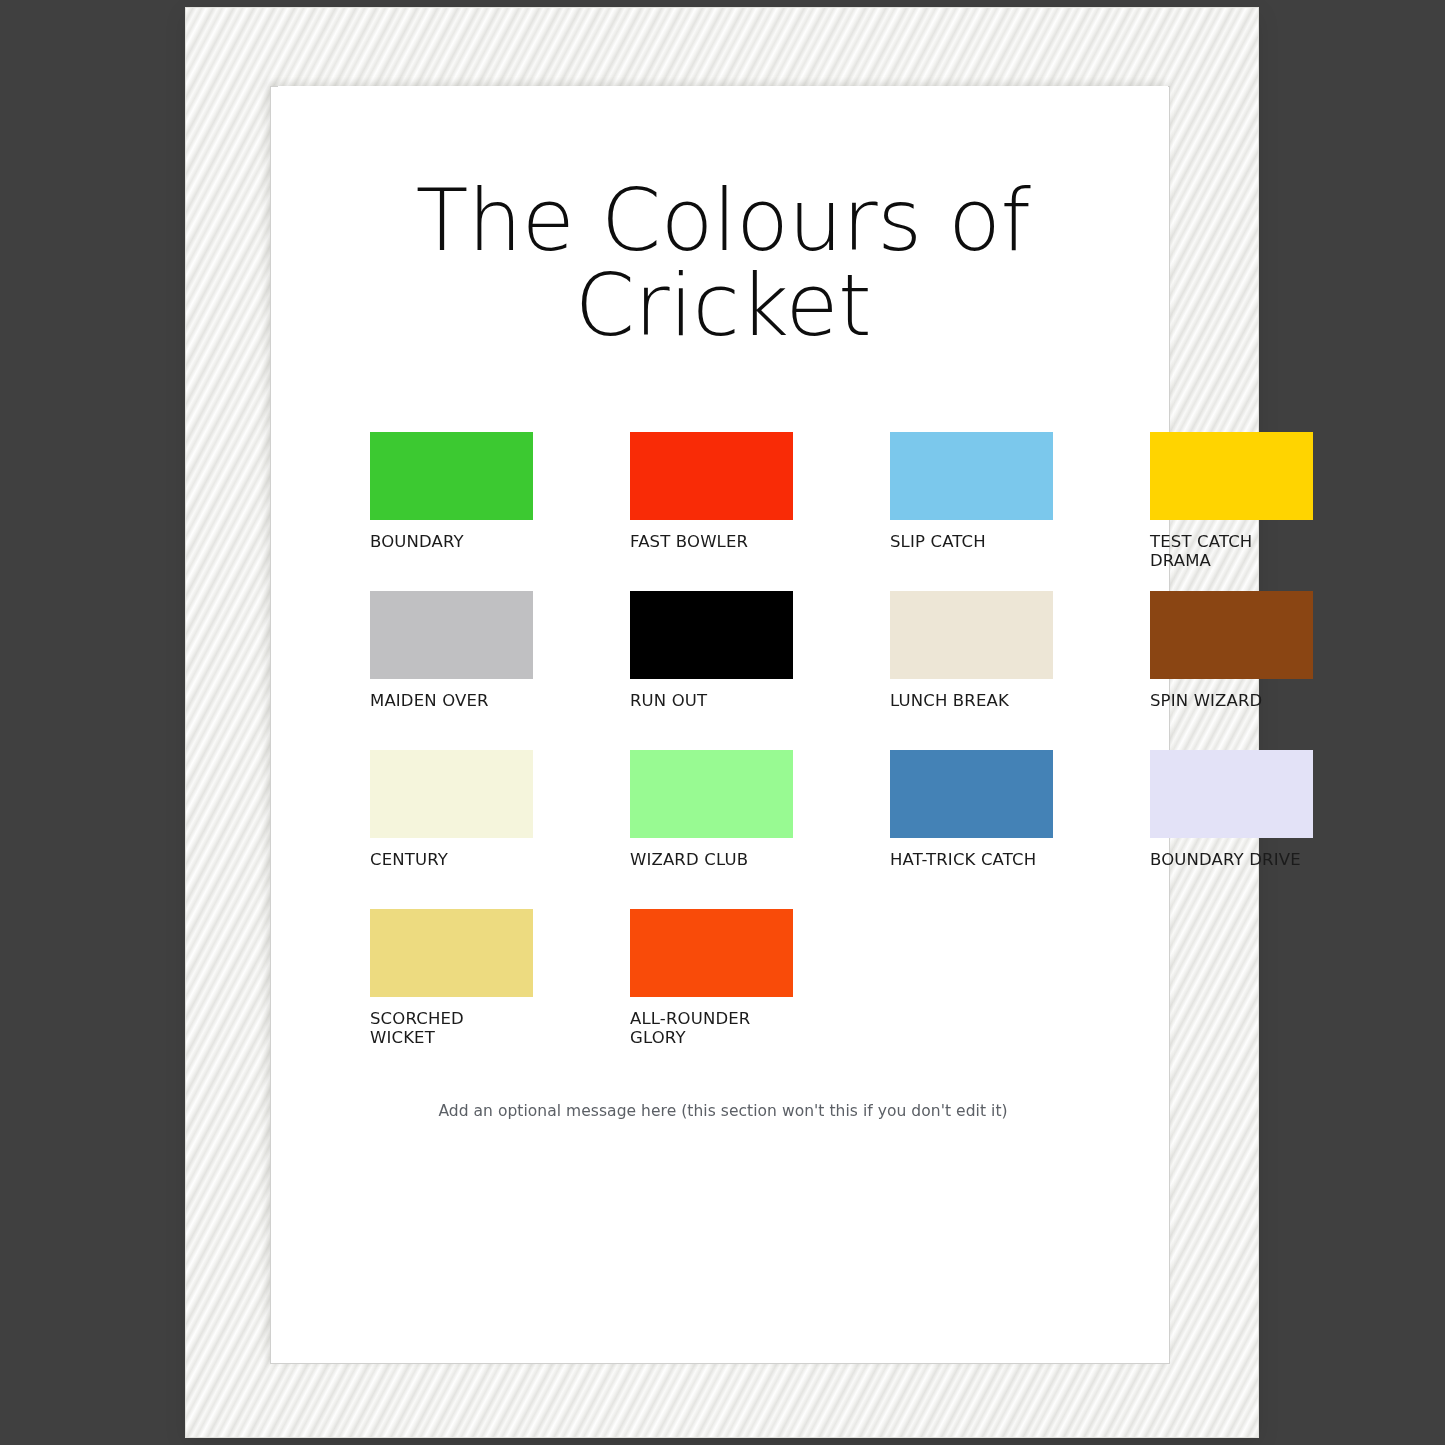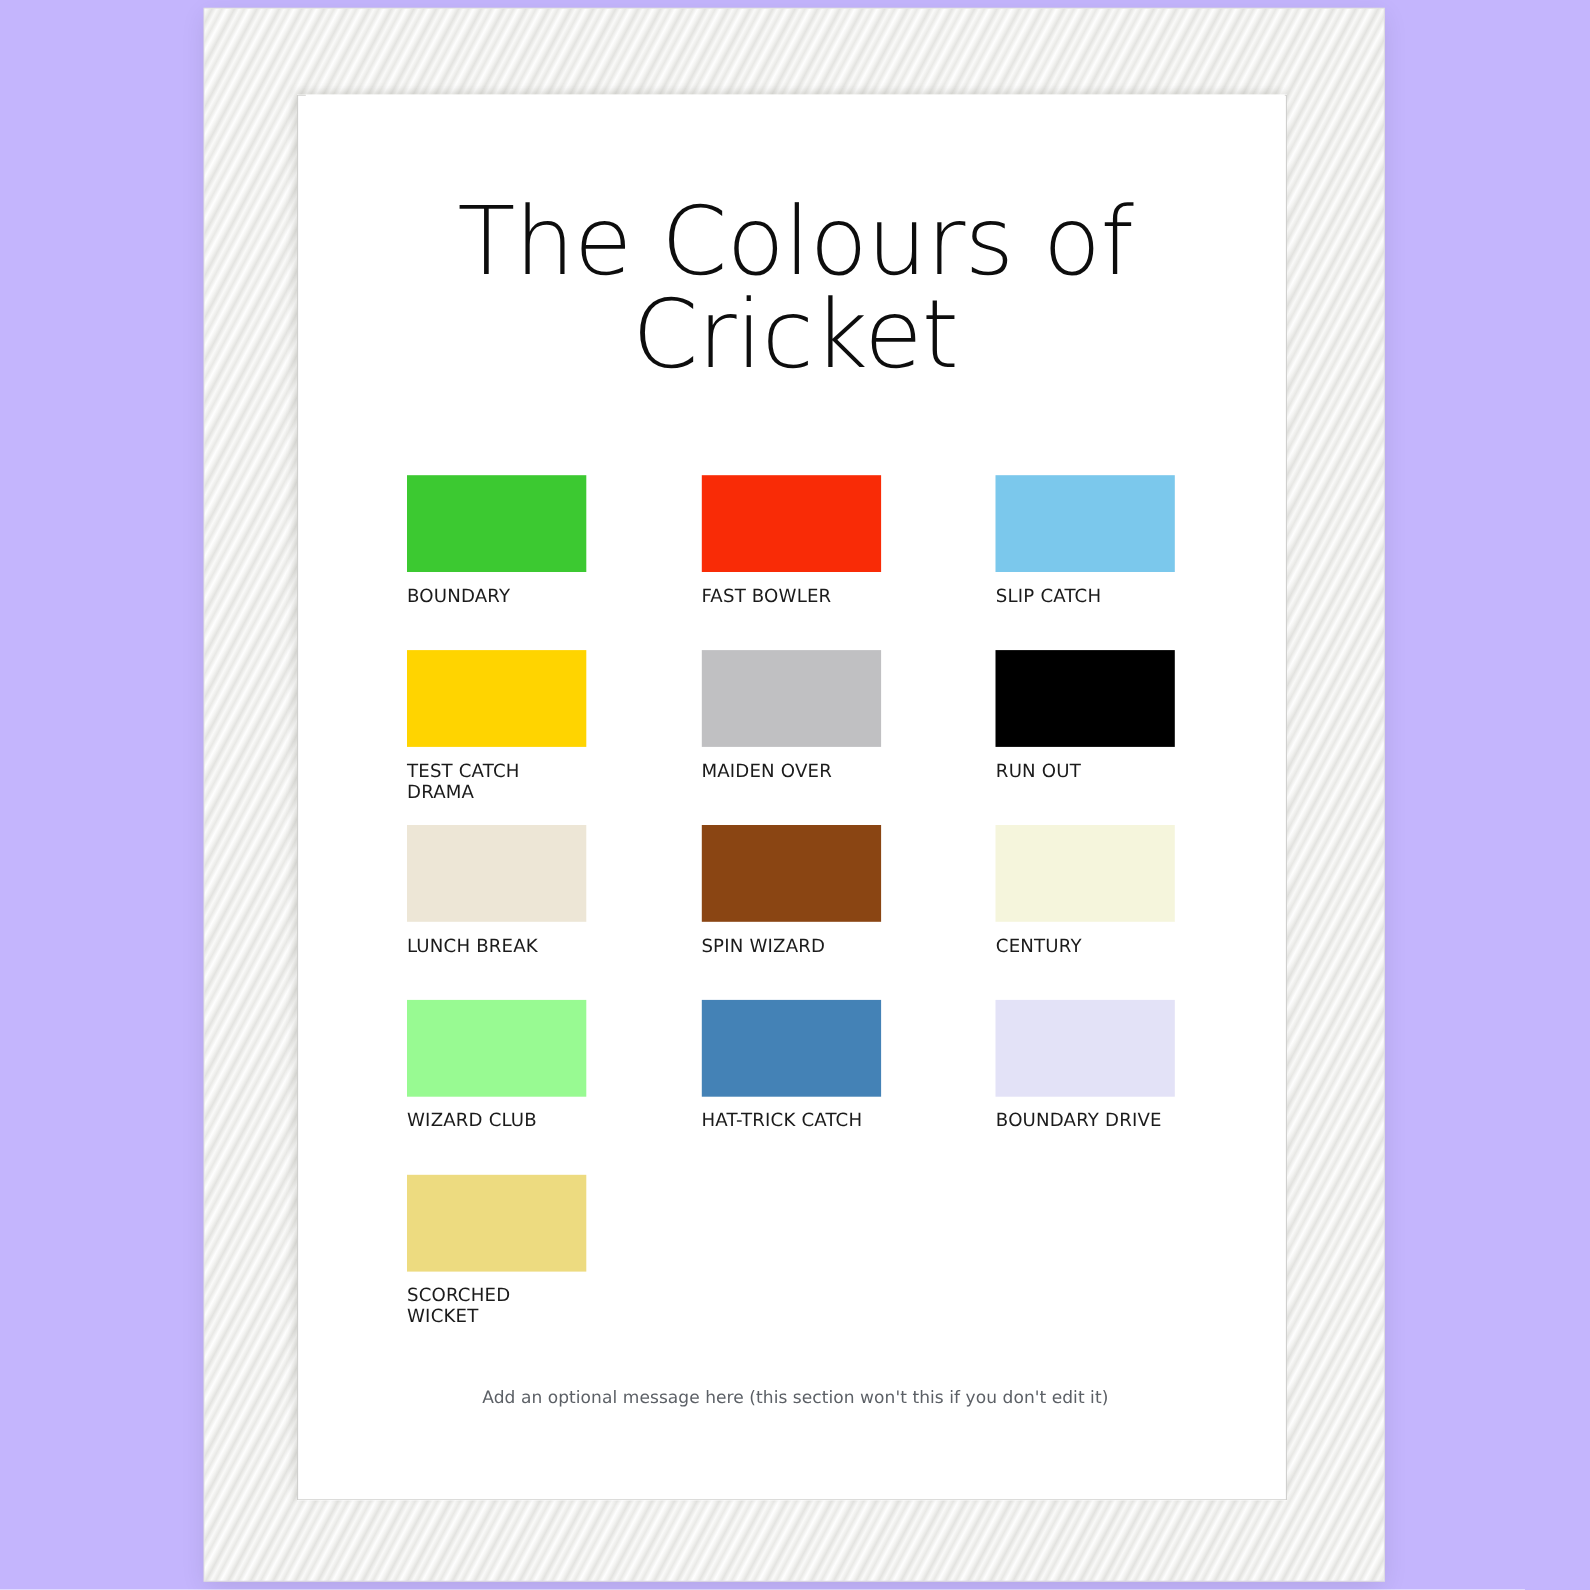--- a/index.html
+++ b/index.html
@@ -12,21 +12,21 @@
     height: 1445px;
     font-family: "DejaVu Sans", sans-serif;
     overflow: hidden;
   }
 
   
   .poster-stage {
     position: relative;
     width: 1445px;
     height: 1445px;
-    background: #c4b5fd;
+    background: #404040;
   }
 
   .frame {
     position: absolute;
     left: 186px;
     top: 8px;
     width: 1072px;
     height: 1429px;
     background:
       repeating-linear-gradient(118deg,
@@ -72,21 +72,21 @@
     line-height: 0.99;
     letter-spacing: -0.5px;
     color: #0d0d0d;
     padding: 0 8px;
   }
 
   
   .swatch-grid {
     margin-top: 84px;
     display: grid;
-    grid-template-columns: repeat(3, 1fr);
+    grid-template-columns: repeat(4, 1fr);
     column-gap: 97px;
     row-gap: 0;
   }
   .swatch-cell {
     height: 159px;
   }
   .swatch-chip {
     width: 163px;
     height: 88px;
     display: block;
@@ -172,17 +172,22 @@
           <div class="swatch-label">HAT-TRICK CATCH</div>
         </div>
         <div class="swatch-cell">
           <span class="swatch-chip" style="background-color: rgb(227, 226, 247);"></span>
           <div class="swatch-label">BOUNDARY DRIVE</div>
         </div>
         <div class="swatch-cell">
           <span class="swatch-chip" style="background-color: rgb(237, 219, 128);"></span>
           <div class="swatch-label">SCORCHED WICKET</div>
         </div>
+        <div class="swatch-cell">
+          <span class="swatch-chip" style="background-color: rgb(249, 75, 9);"></span>
+          <div class="swatch-label">ALL-ROUNDER
+GLORY</div>
+        </div>
       </div>
 
     <div class="poster-footer">Add an optional message here (this section won't this if you don't edit it)</div>
   </div>
 </div>
 
 </body></html>

